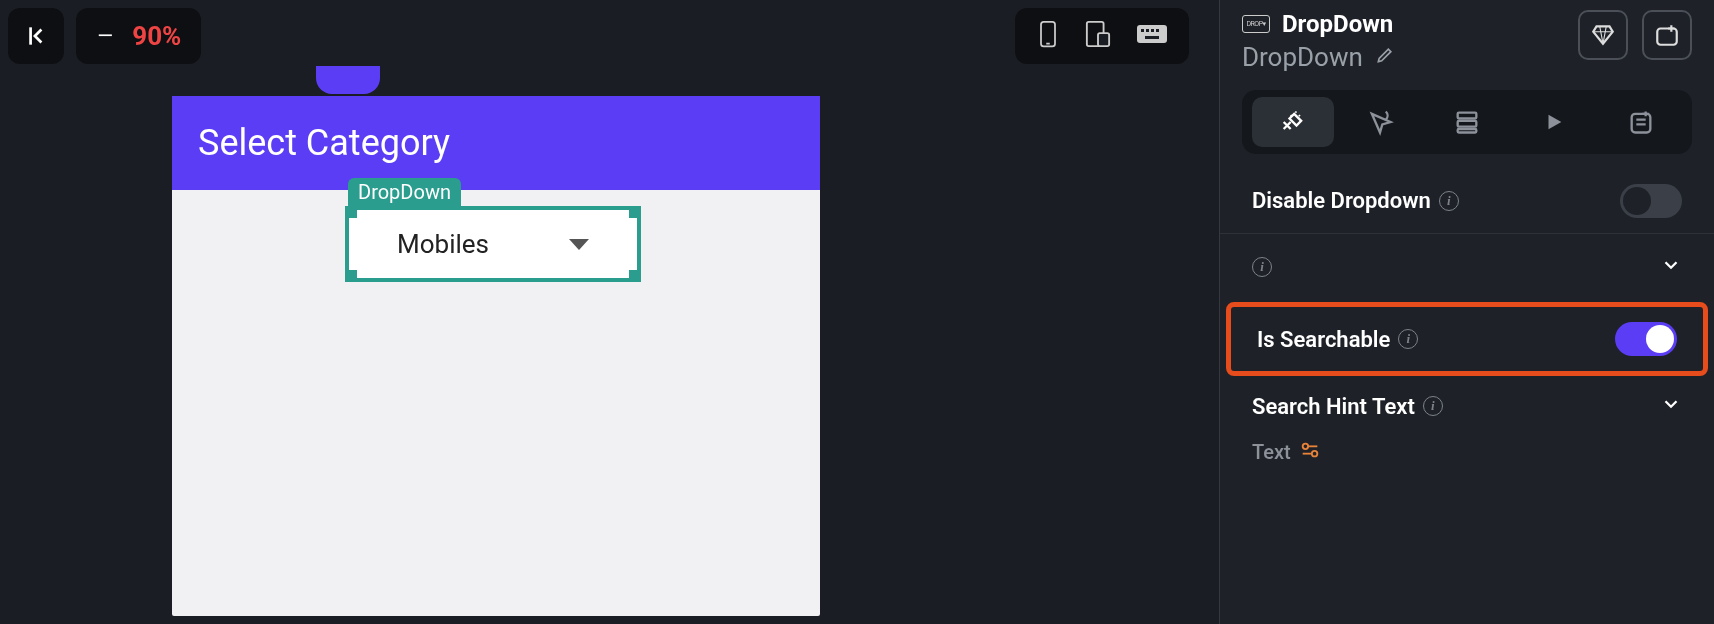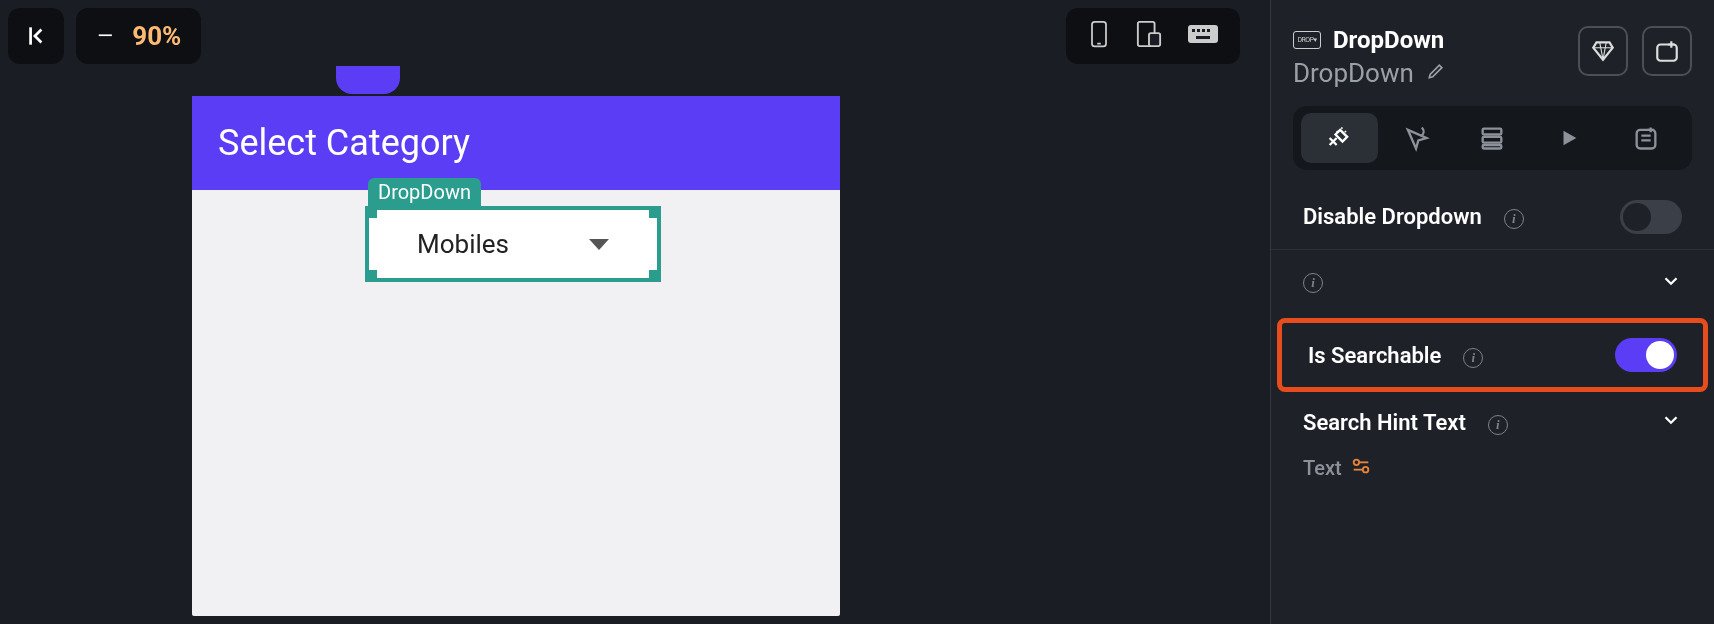--- a/index.html
+++ b/index.html
@@ -45,21 +45,21 @@
     padding: 0 20px;
   }
   .zoom-minus {
     font-size: 32px;
     font-weight: 300;
     color: #fff;
   }
   .zoom-val {
     font-size: 26px;
     font-weight: 700;
-    color: #fdba74;
+    color: #ef4444;
   }
   .tooltip {
     position: absolute;
     top: 8px;
     left: 245px;
     background: #3a3f48;
     border-radius: 12px;
     padding: 14px 22px;
     font-size: 24px;
     font-weight: 400;
@@ -74,21 +74,21 @@
     background: #0d0f12;
     border-radius: 12px;
     display: flex;
     align-items: center;
     gap: 26px;
     padding: 0 22px;
   }
   .canvas-wrap {
     position: absolute;
     top: 70px;
-    left: 192px;
+    left: 172px;
     width: 648px;
   }
   .purple-chip {
     position: absolute;
     top: -4px;
     left: 144px;
     width: 64px;
     height: 28px;
     background: #5b3df5;
     border-radius: 0 0 16px 16px;
@@ -151,24 +151,24 @@
     border-left: 10px solid transparent;
     border-right: 10px solid transparent;
     border-top: 11px solid #555;
   }
   .dd-handle {
     position: absolute;
     width: 10px; height: 10px;
     background: #2a9d8f;
   }
   .right-pane {
-    width: 444px;
+    width: 495px;
     background: #1e2228;
     border-left: 1px solid #34383f;
-    padding: 22px 0 0 0;
+    padding: 6px 0 0 0;
     height: 100%;
     overflow: hidden;
   }
   .rp-header {
     display: flex;
     align-items: flex-start;
     justify-content: space-between;
     padding: 4px 22px 0 22px;
   }
   .rp-title-row {
@@ -243,22 +243,22 @@
     display: flex;
     align-items: center;
     justify-content: space-between;
     padding: 0 32px;
     height: 66px;
     border-bottom: 1px solid #2d3138;
   }
   .prop-row.noborder { border-bottom: none; }
   .prop-label {
     display: flex;
-    align-items: flex-end;
-    gap: 22px;
+    align-items: center;
+    gap: 8px;
     font-size: 22px;
     font-weight: 600;
     color: #fff;
   }
   .info-icon {
     width: 20px; height: 20px;
     border: 1.6px solid #7d828b;
     border-radius: 50%;
     display: inline-flex;
     align-items: center;

